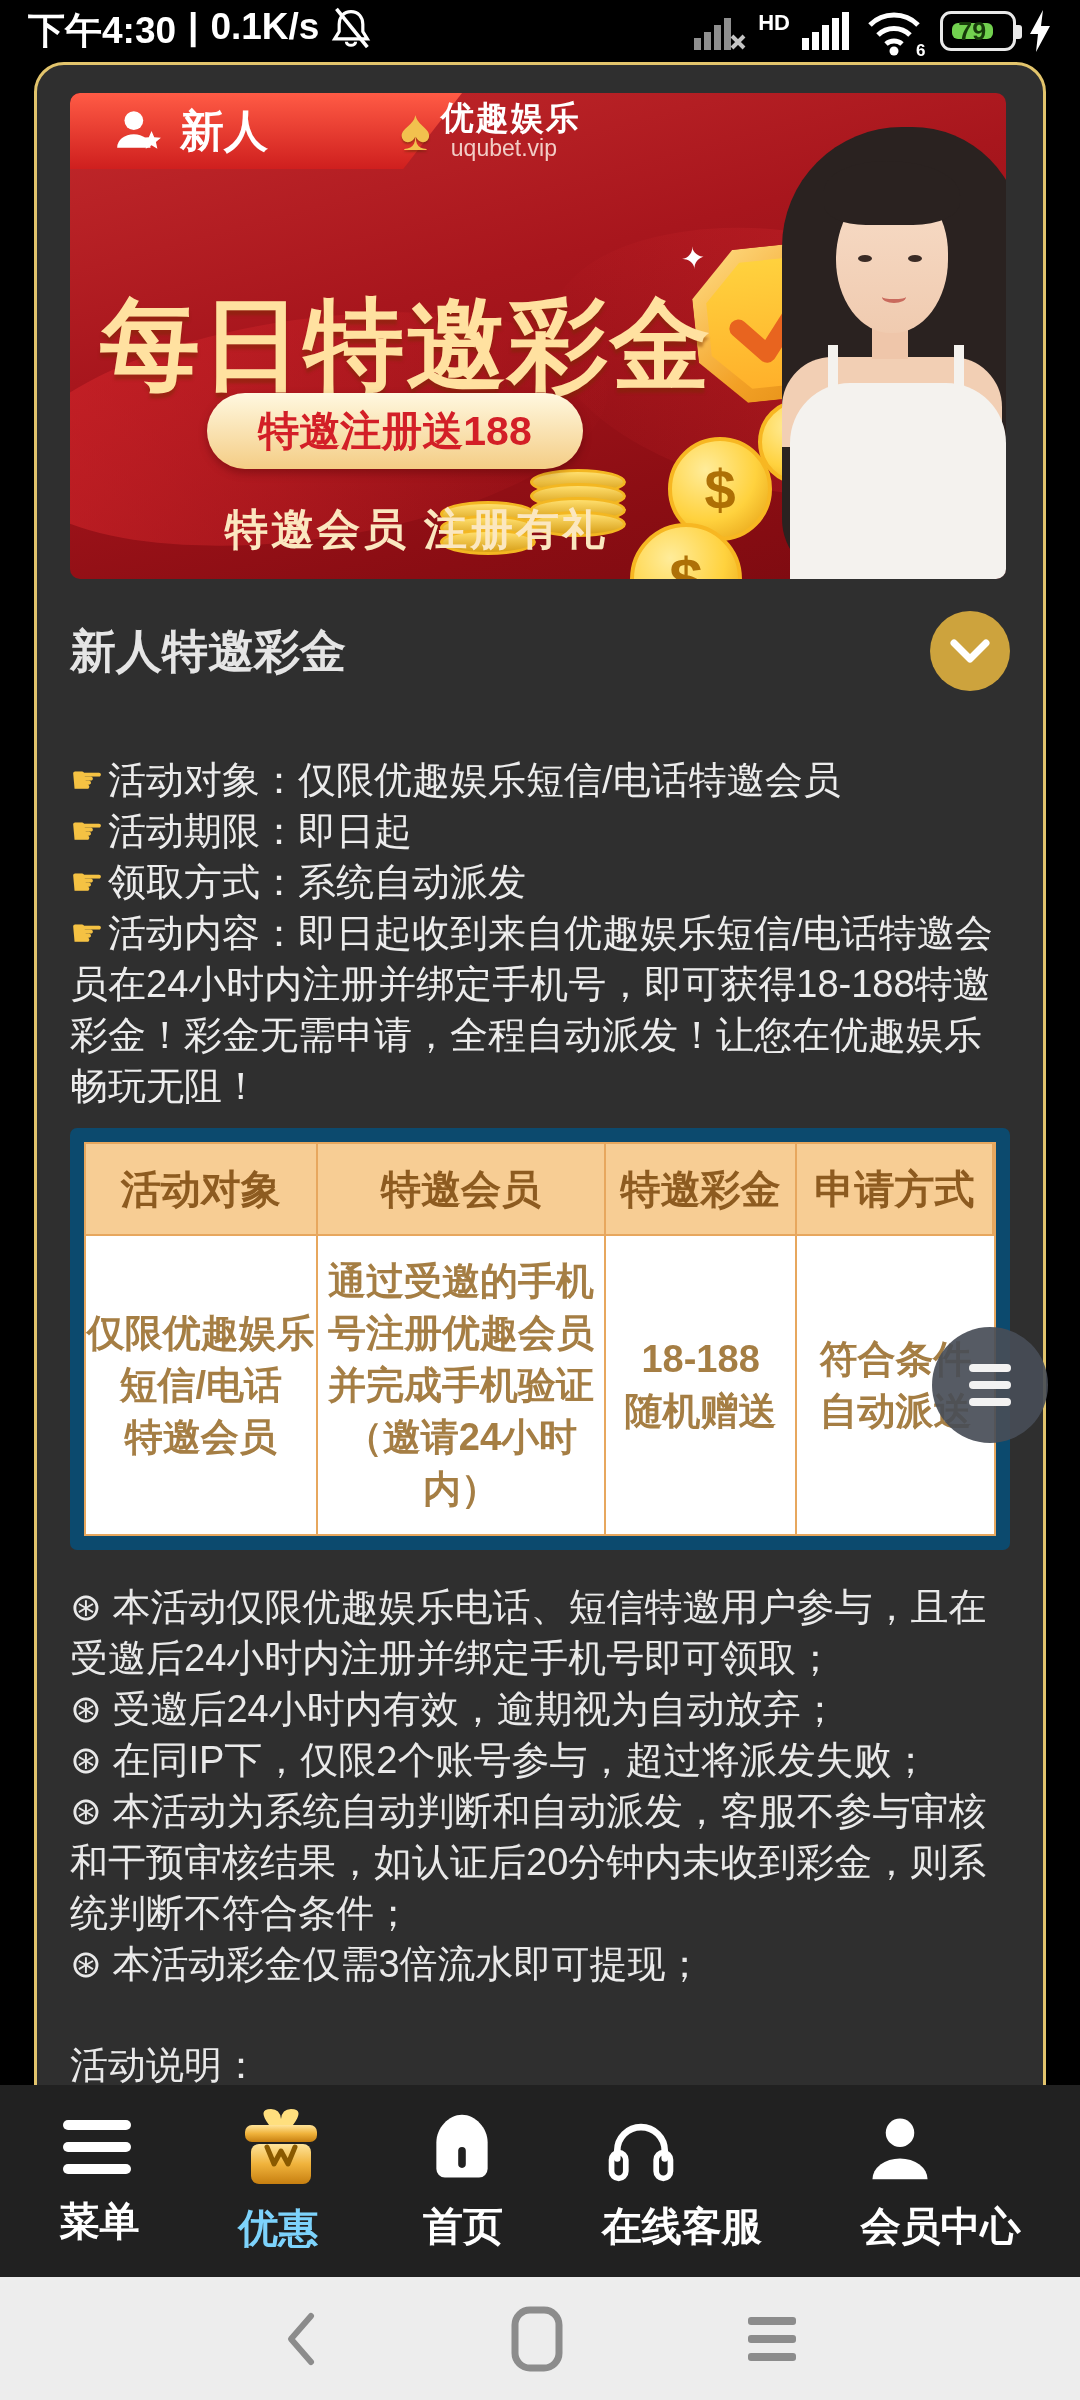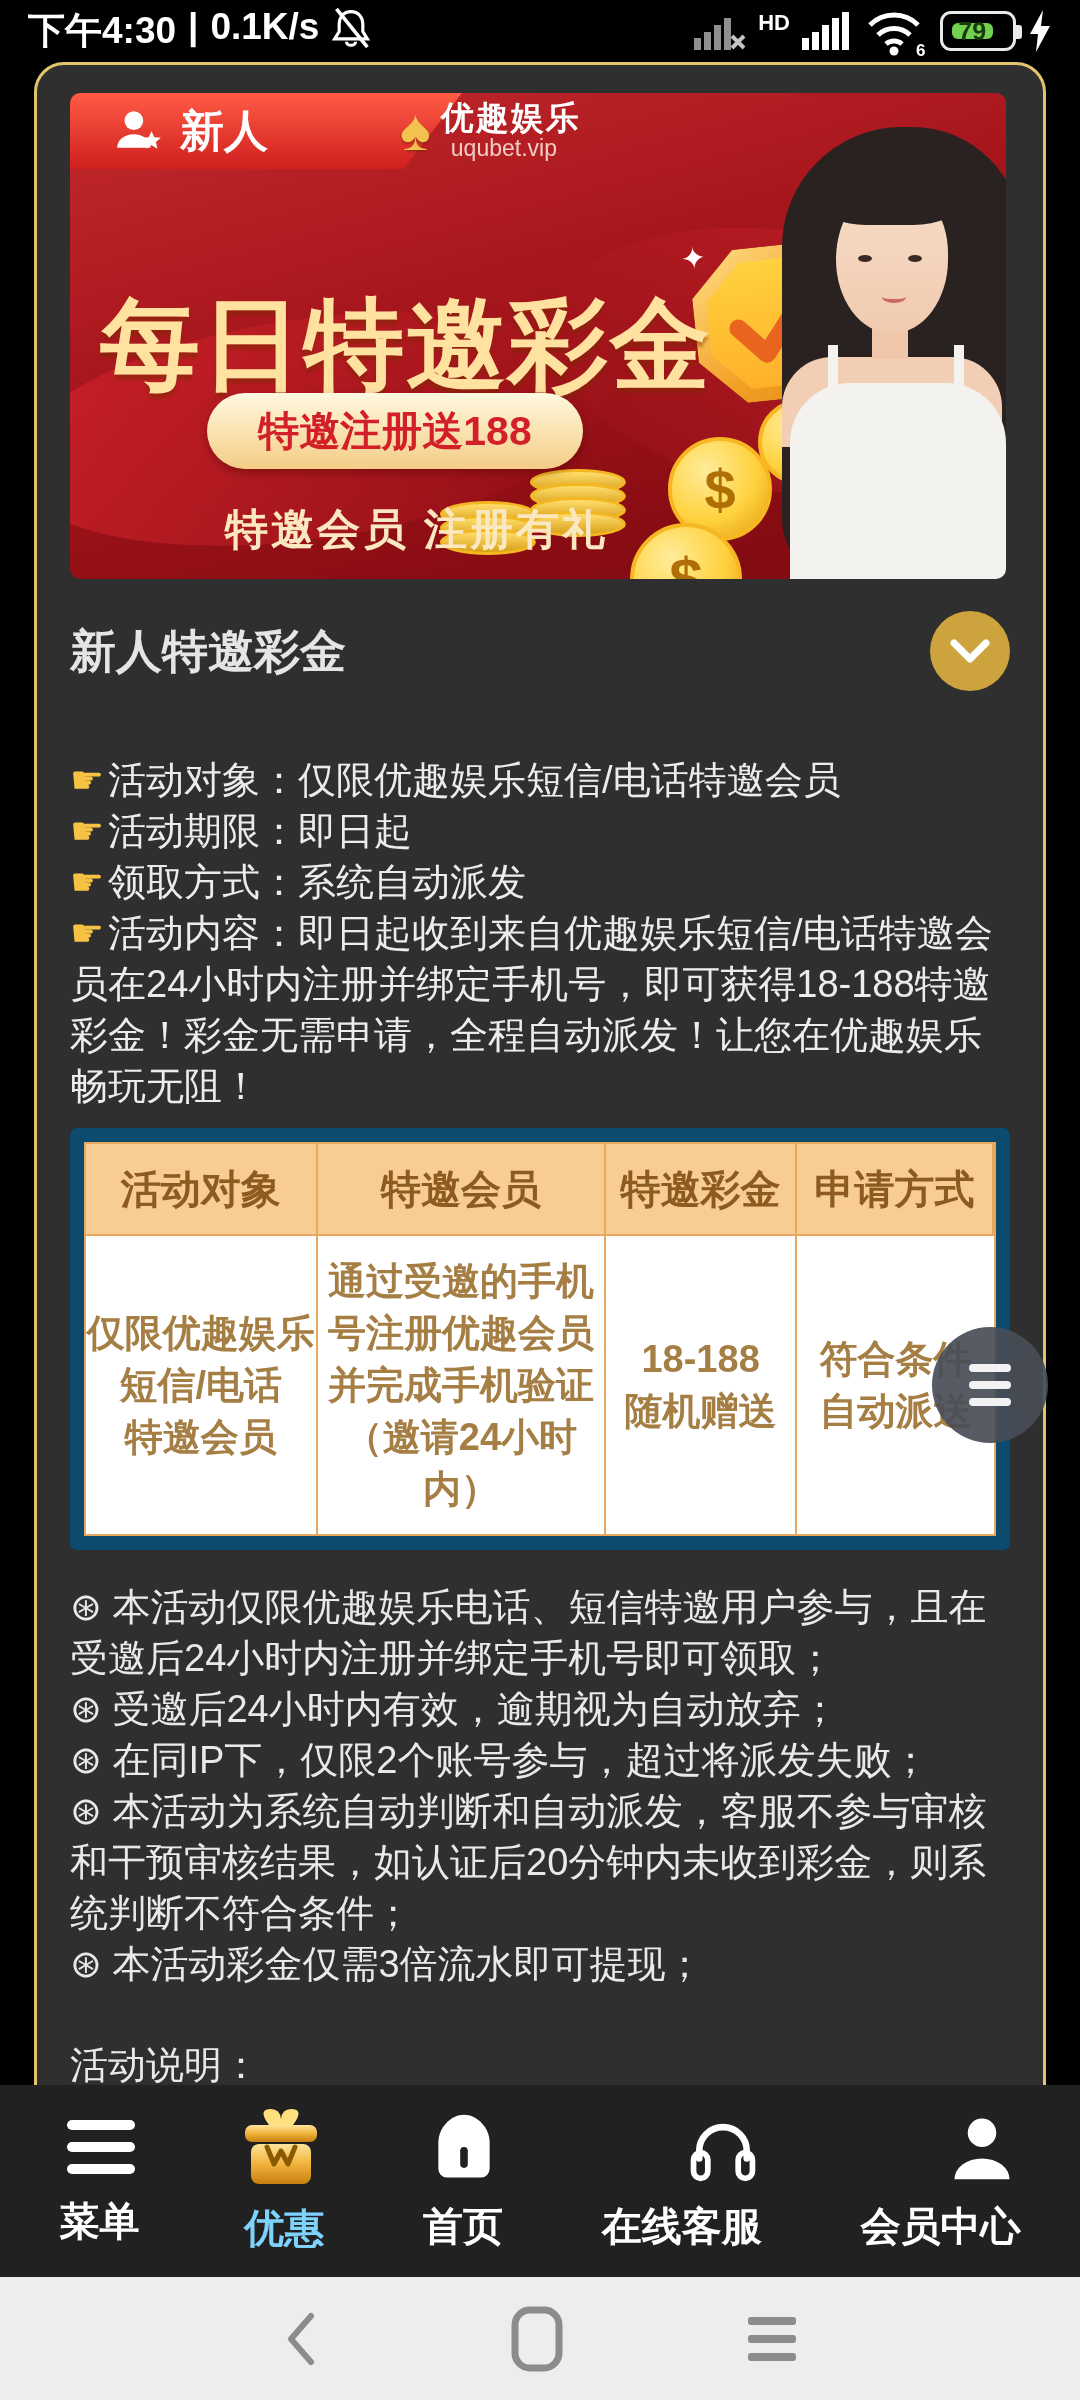--- a/index.html
+++ b/index.html
@@ -134,21 +134,21 @@
   .fab { position:absolute; left:932px; top:1327px; width:116px; height:116px;
     border-radius:50%; background:rgba(72,77,87,.92); z-index:50;
     display:flex; flex-direction:column; align-items:center; justify-content:center;
     gap:9px; }
   .fab span { width:42px; height:8px; border-radius:4px; background:#f2f2f2; }
 
   
   .bottom-nav { position:absolute; left:0; top:2085px; width:1080px; height:192px;
     background:#212121; z-index:60; display:flex; align-items:center;
     justify-content:space-around; padding:0 10px; }
-  .nav-item { display:flex; flex-direction:column; align-items:flex-end; gap:14px; }
+  .nav-item { display:flex; flex-direction:column; align-items:flex-start; gap:14px; }
   .nav-label { color:#fff; font-size:40px; font-weight:600; }
   .nav-item.active .nav-label { color:#7dd3fc; }
 
   
   .android-nav { position:absolute; left:0; top:2277px; width:1080px; height:123px;
     background:#ededed; z-index:60; }
   .anav { position:absolute; top:50%; transform:translate(-50%,-50%); }
   .anav-back { left:300px; } .anav-home { left:537px; } .anav-menu { left:772px; }
 </style>
 </head>

